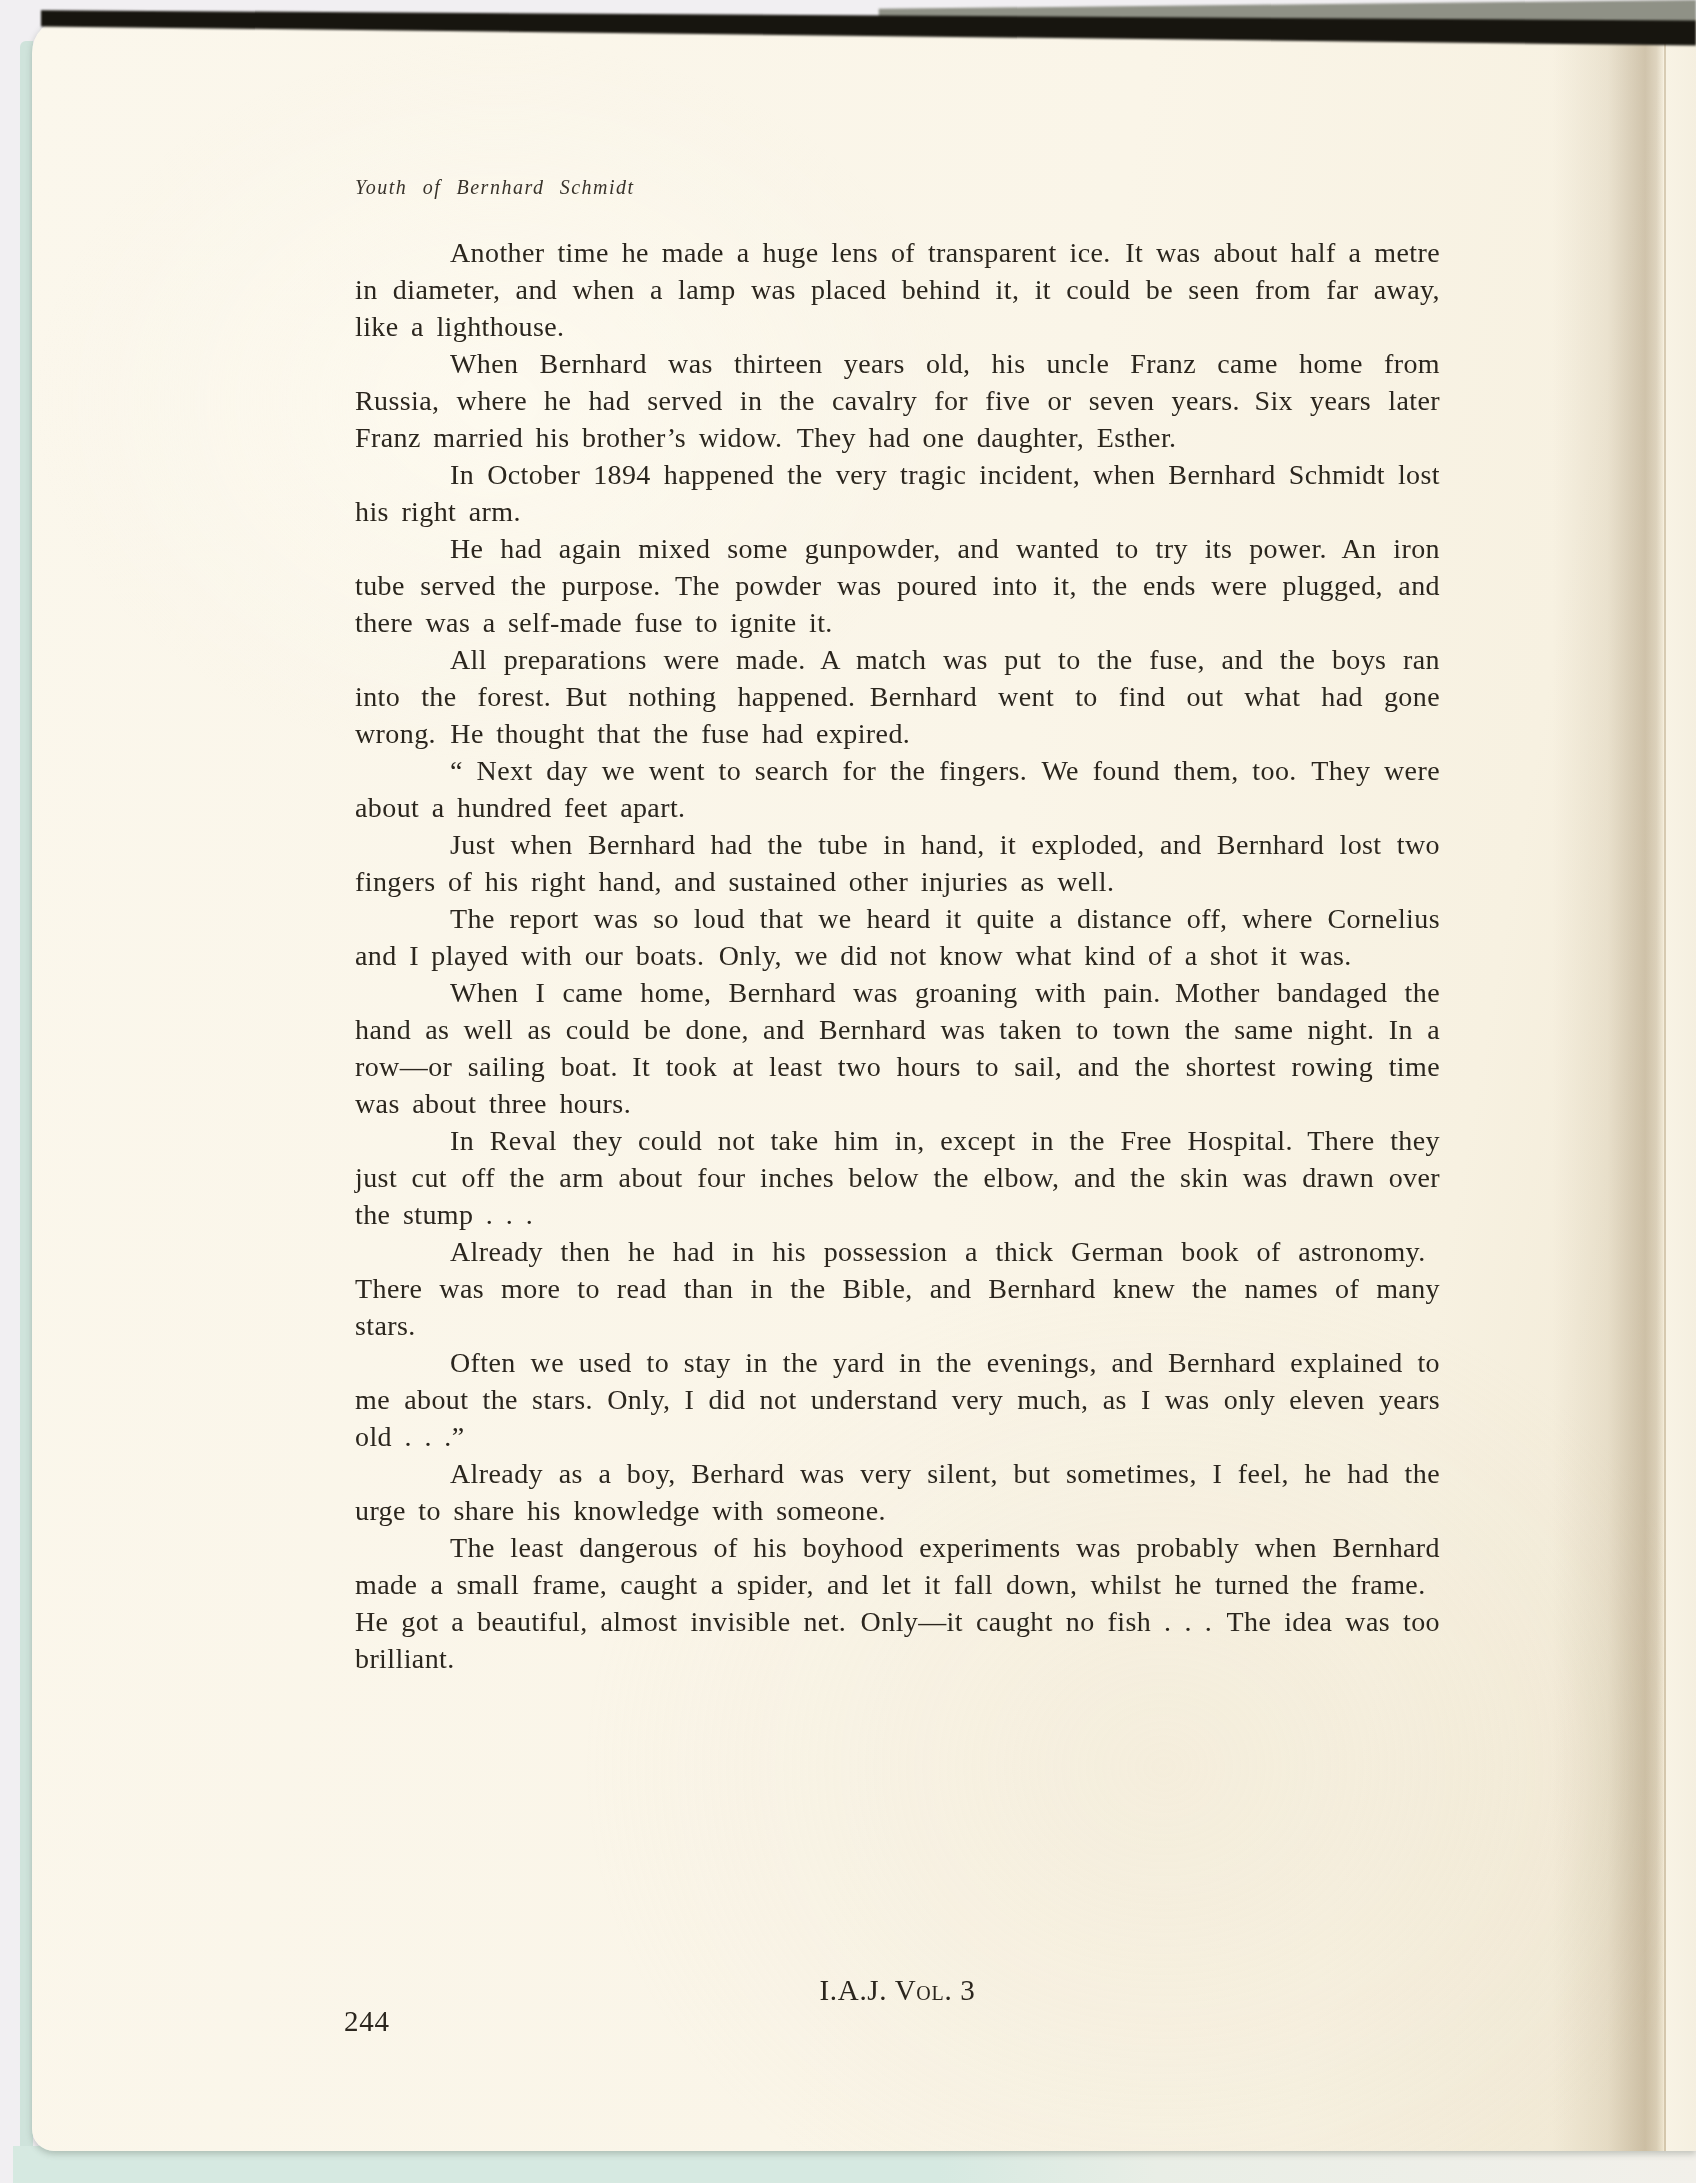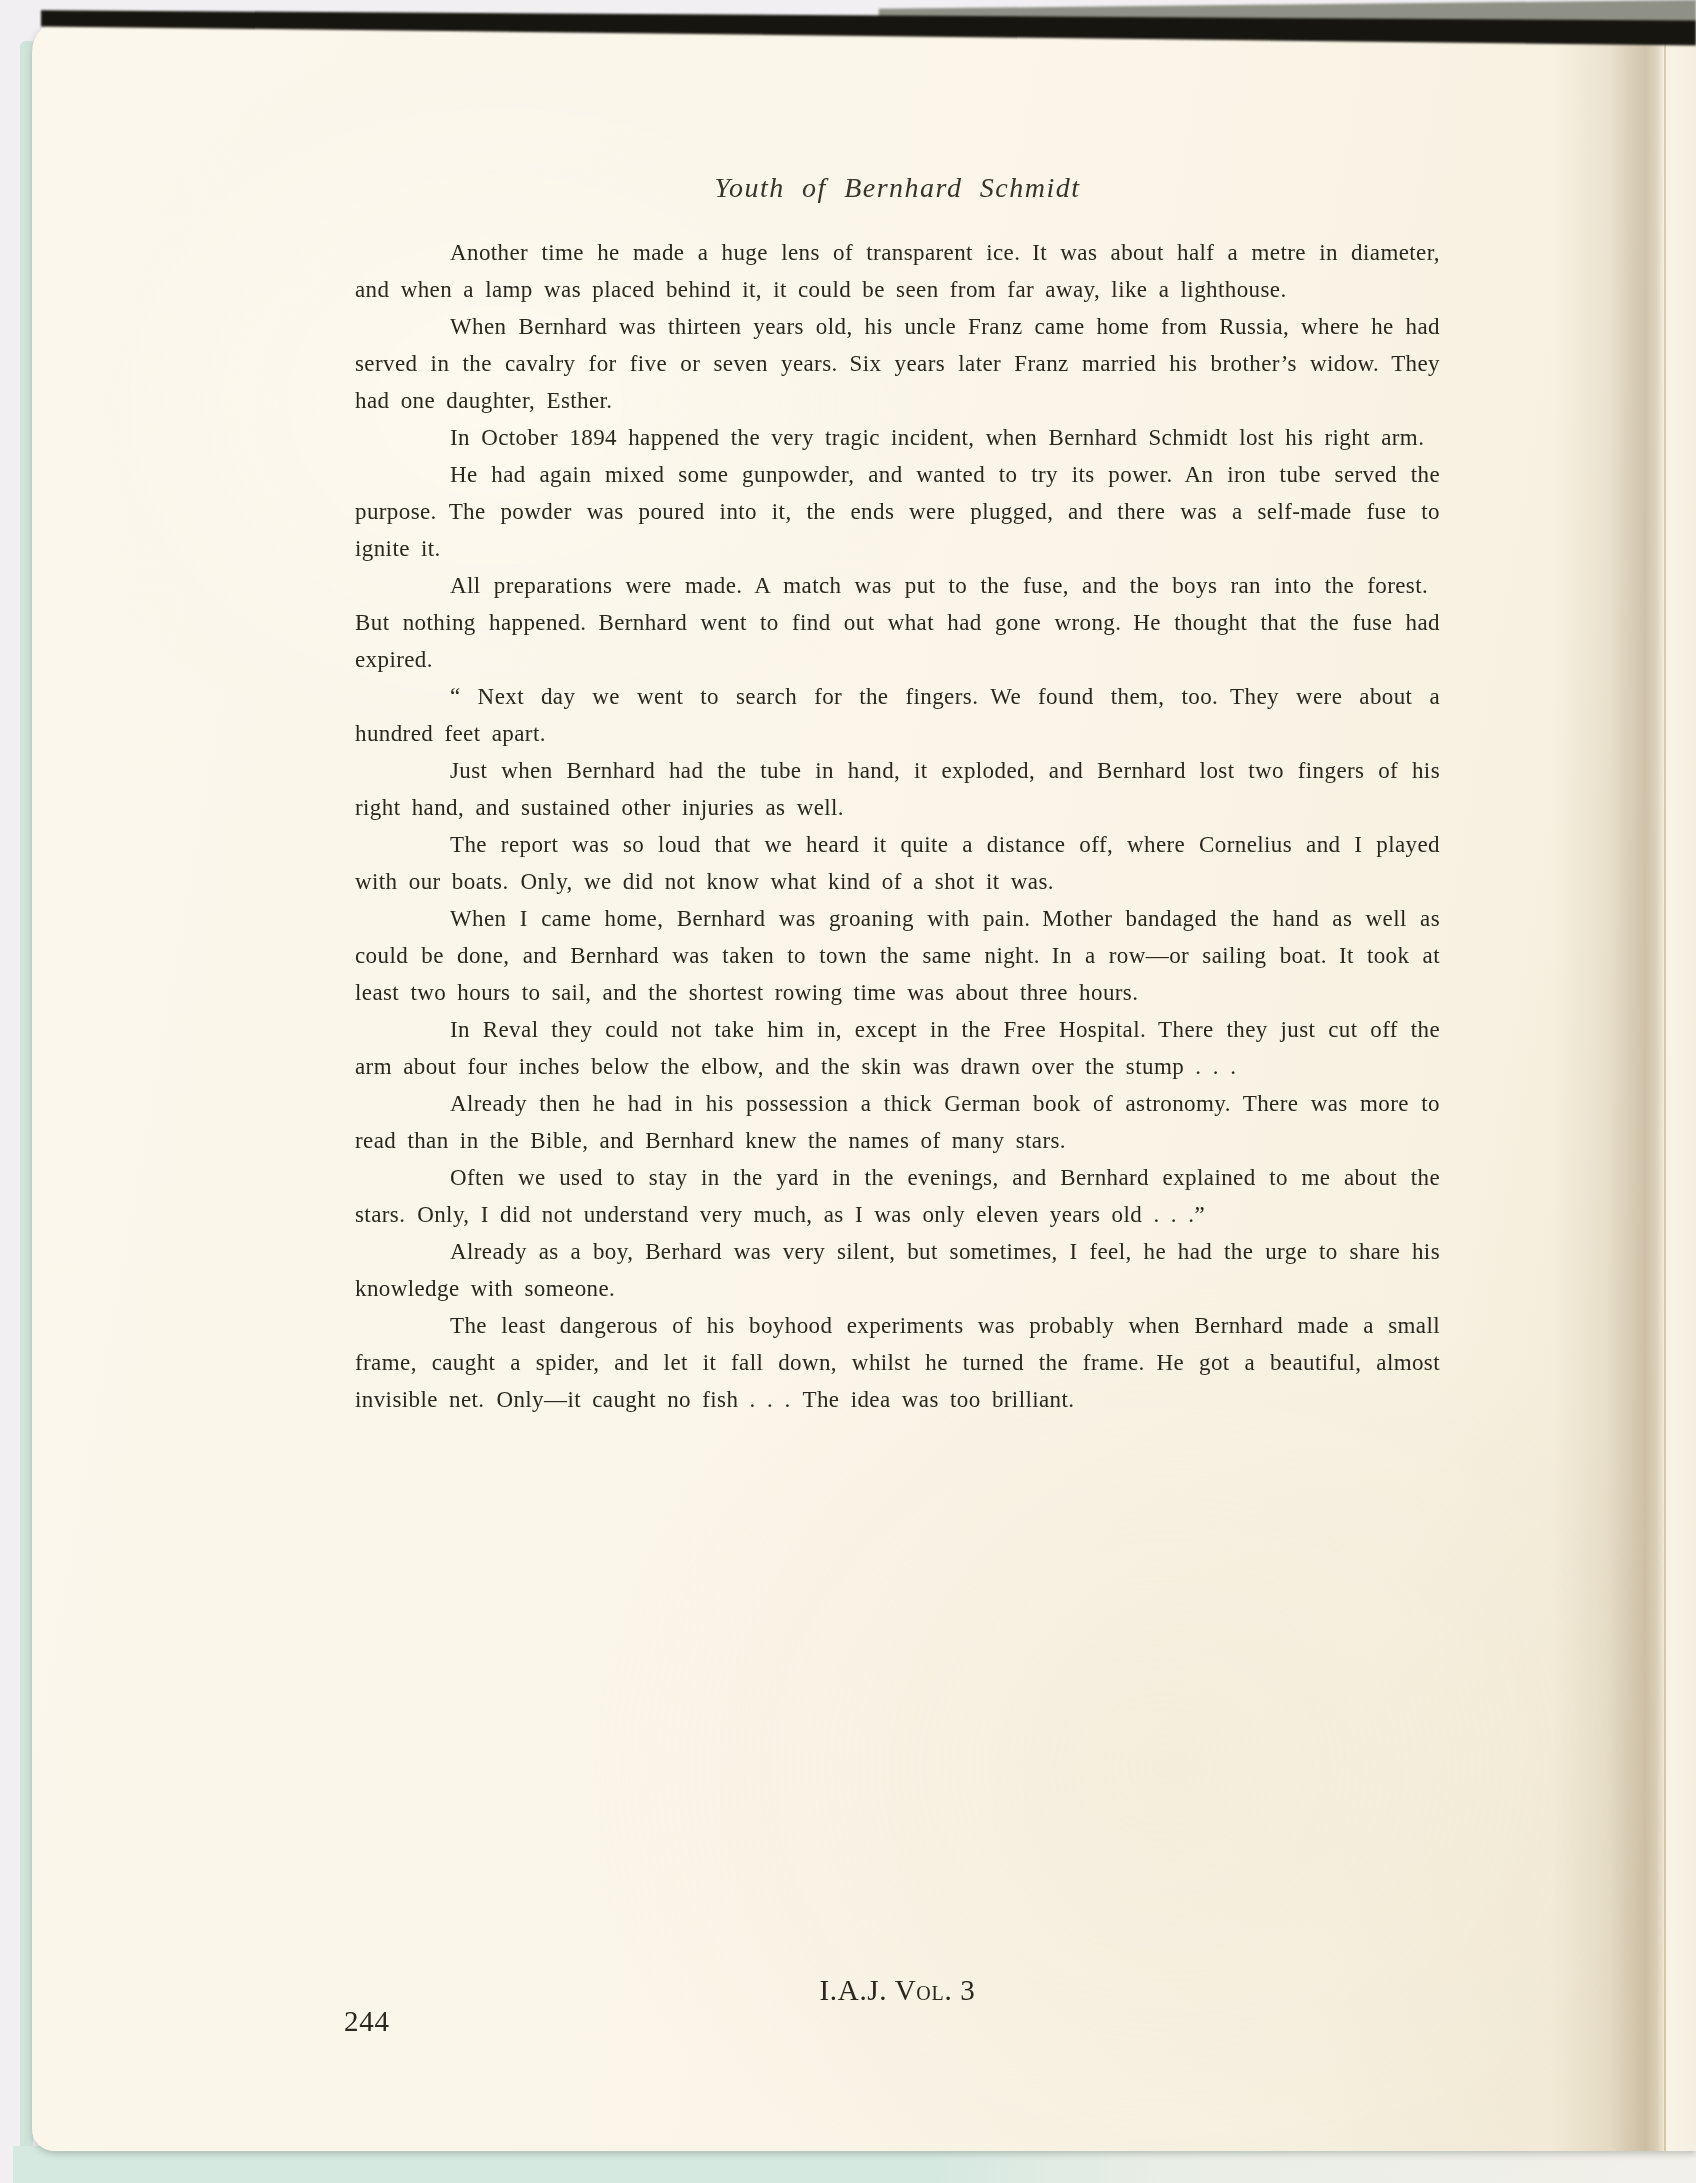--- a/index.html
+++ b/index.html
@@ -75,34 +75,34 @@
   .top-shadow-svg {
     position: absolute;
     left: 0; top: 0;
     filter: blur(0.9px);
     pointer-events: none;
   }
   .chapter-title {
     position: absolute;
     left: 323px; top: 152px;
     width: 1085px;
-    text-align: center;
+    text-align: left;
     font-style: italic;
-    font-size: 28px;
+    font-size: 20px;
     line-height: 35px;
     letter-spacing: 1.5px;
     word-spacing: 8.8px;
     color: #38332b;
     font-family: Liberation Serif, serif;
   }
   .body-text {
     position: absolute;
     left: 323px; top: 216px;
     width: 1085px;
-    font-size: 23px;
+    font-size: 28px;
     line-height: 37px;
     color: #2b261e;
     text-align: justify;
     letter-spacing: 0.4px;
     word-spacing: 5.1px;
   }
   .body-text p {
     margin: 0;
     text-indent: 95px;
   }

